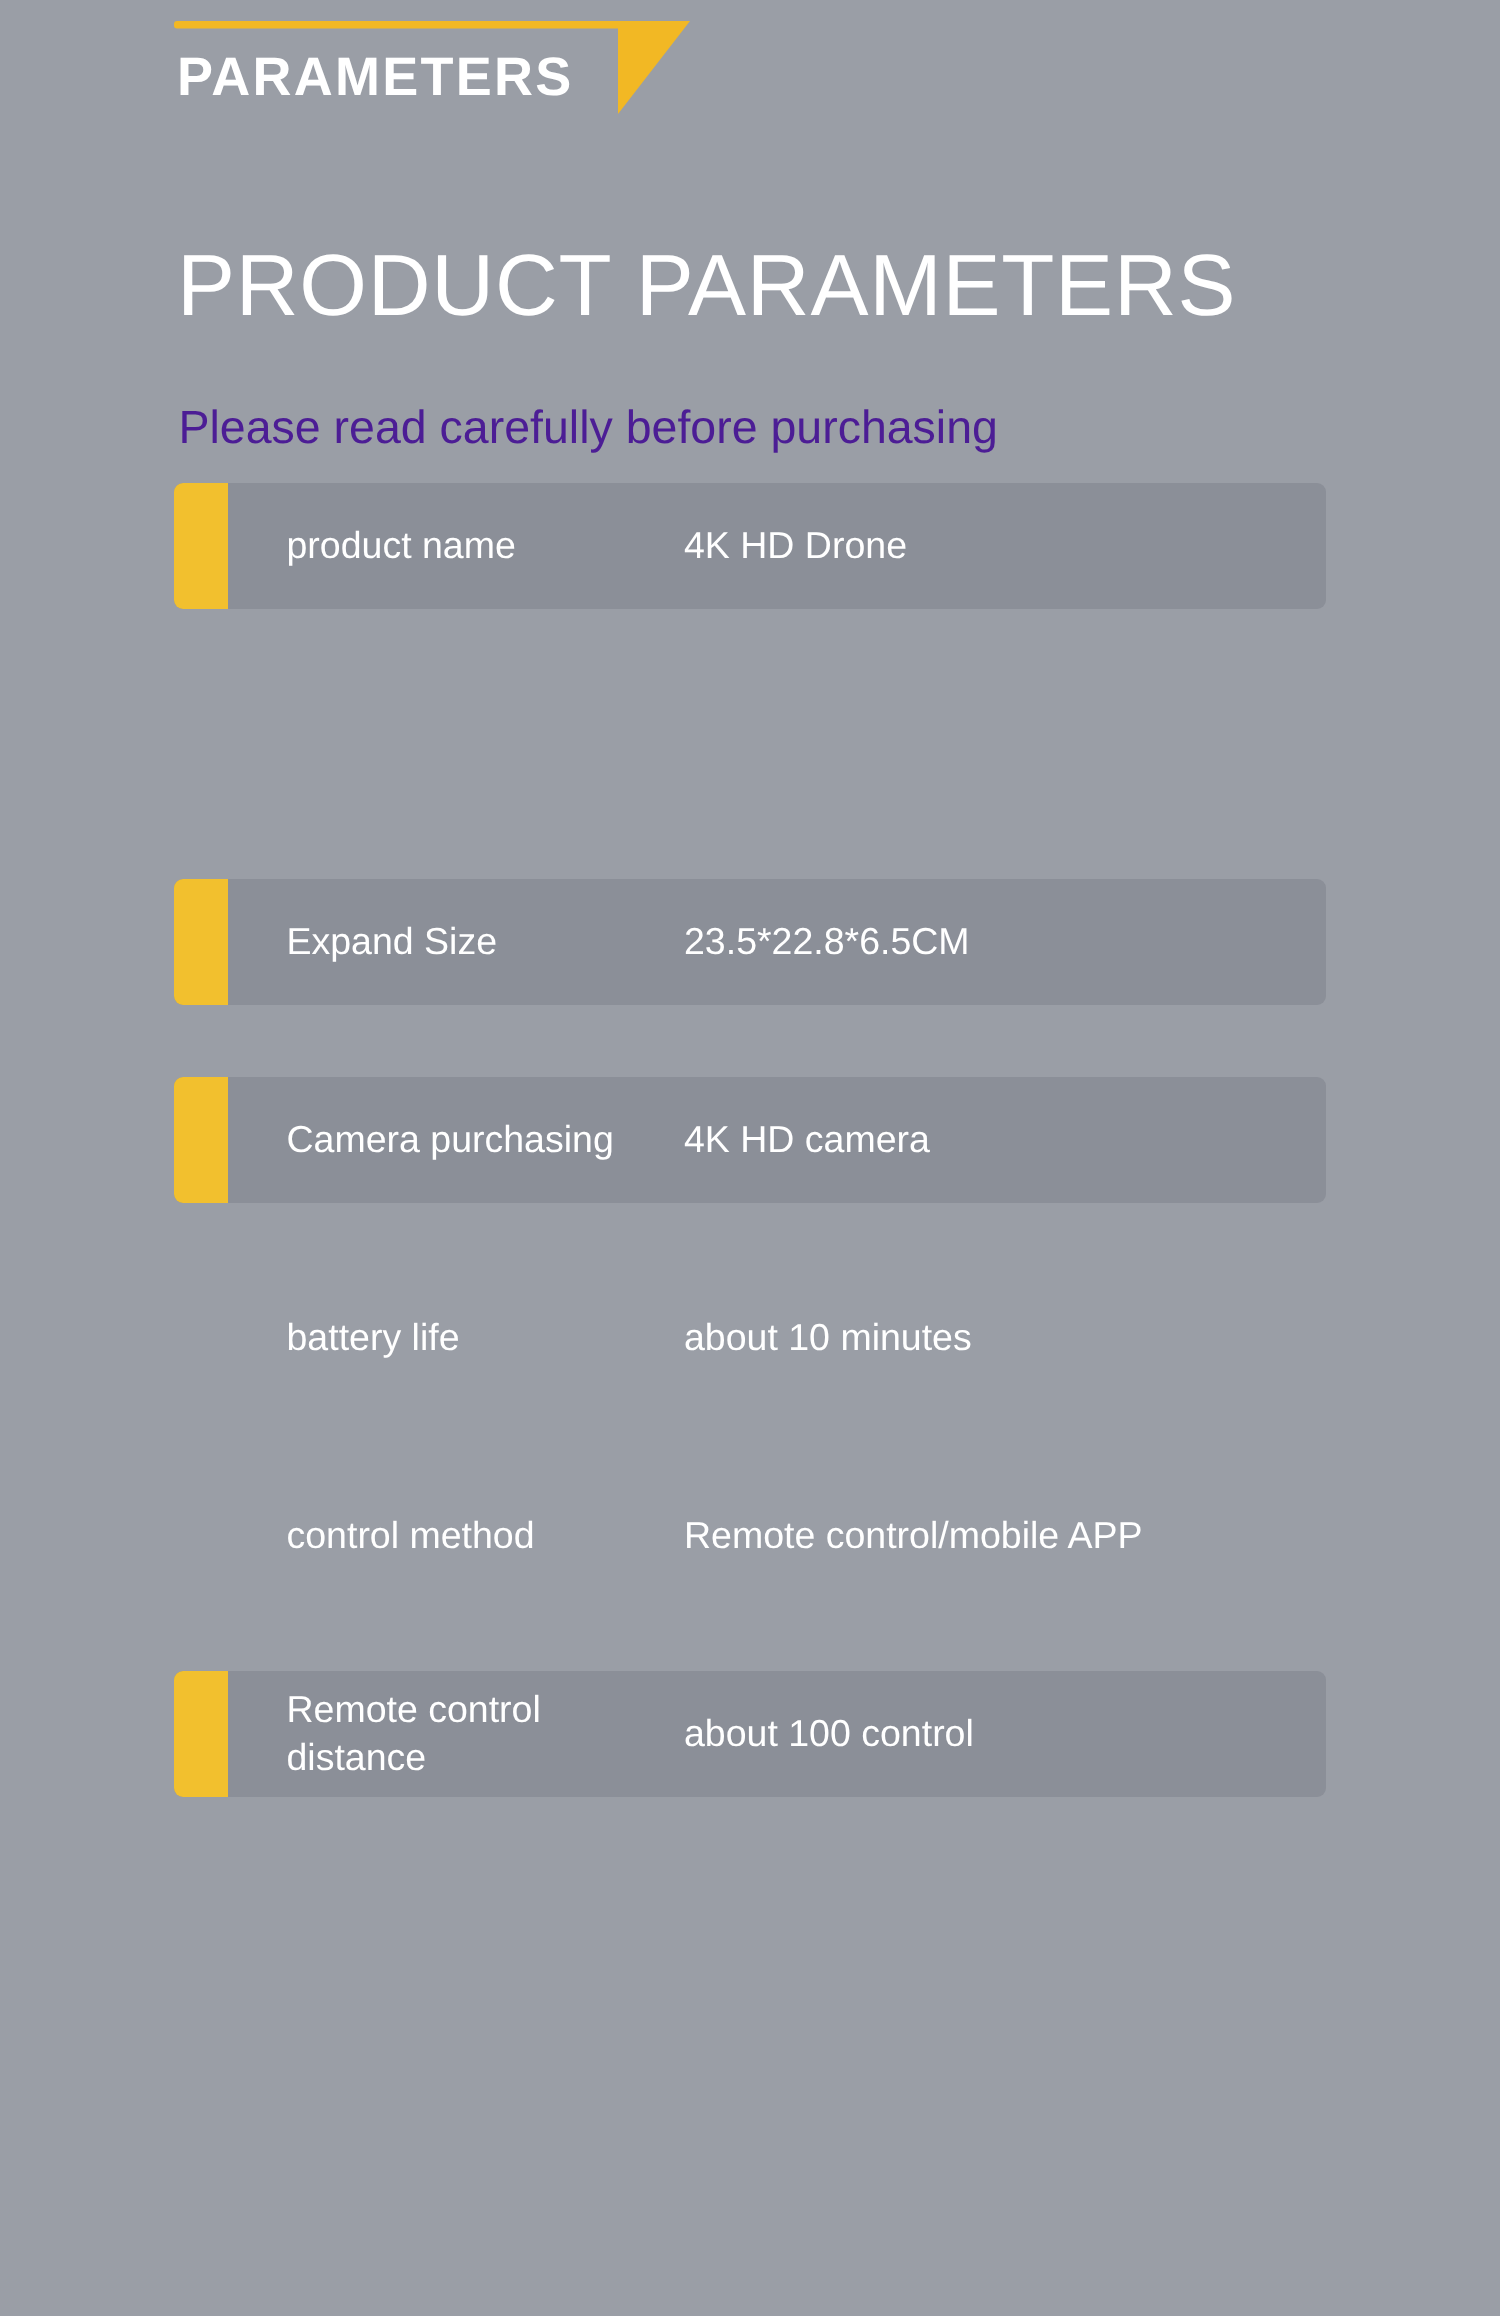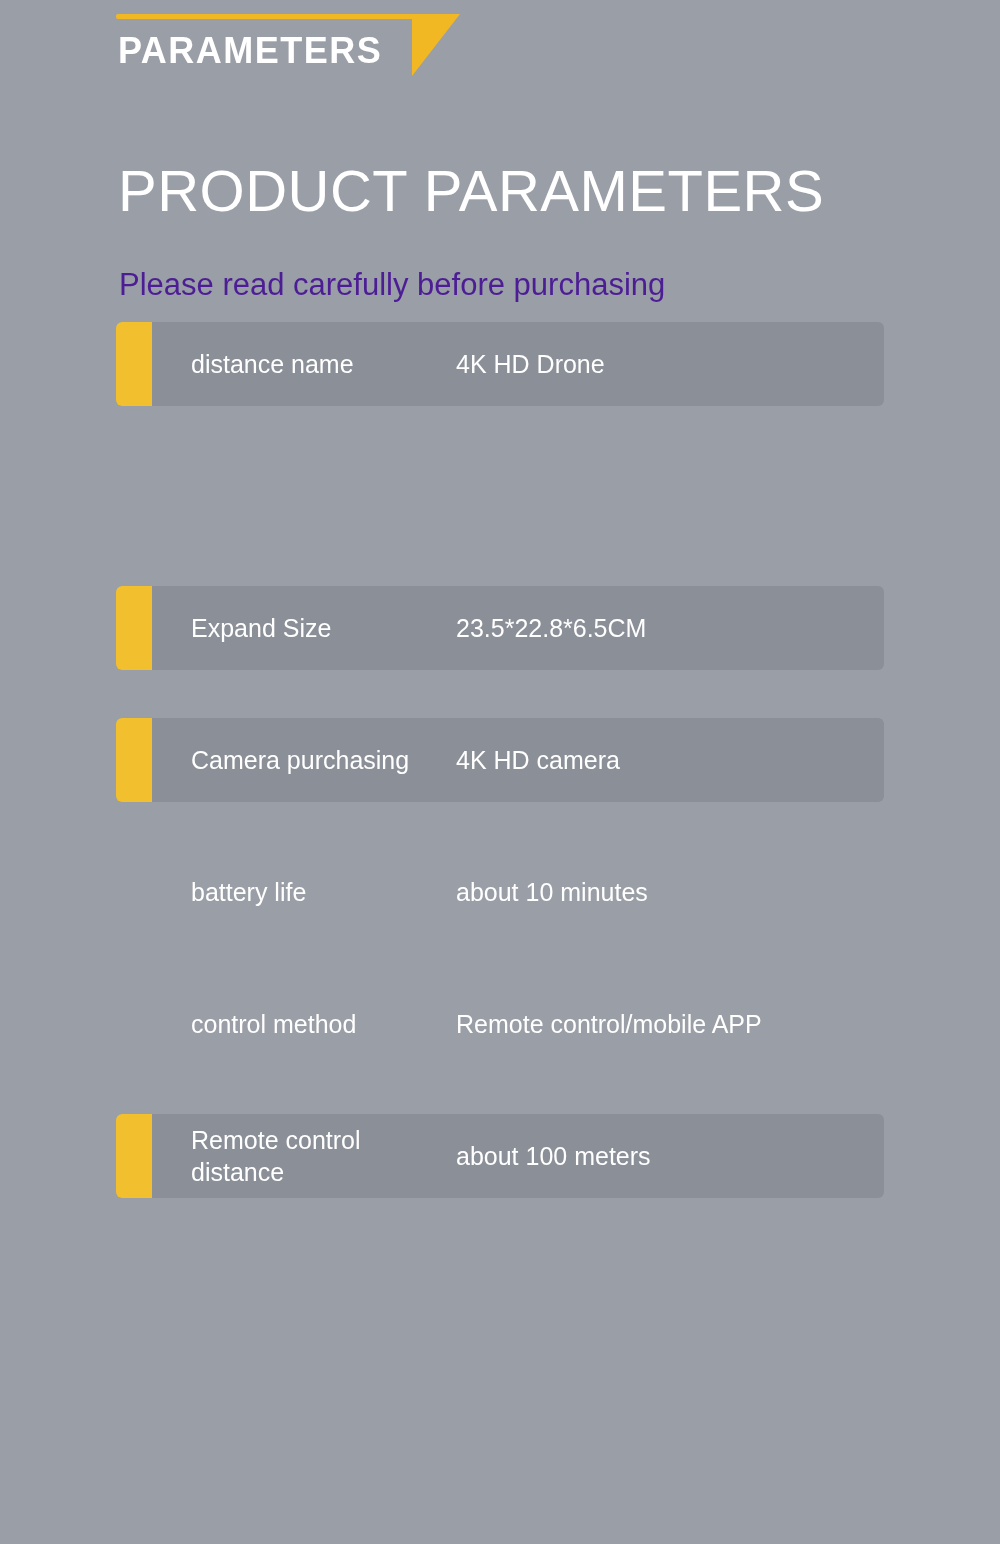--- a/index.html
+++ b/index.html
@@ -145,21 +145,21 @@
 </div>
 
 <h1 class="page-title">PRODUCT PARAMETERS</h1>
 <p class="page-subtitle">Please read carefully before purchasing</p>
 
 <div class="spec-table" id="spec-table">
     <div class="spec-row highlight">
       <div class="row-bg"></div>
       <div class="row-accent"></div>
       <div class="row-inner">
-        <div class="spec-label">distance name</div>
+        <div class="spec-label">product name</div>
         <div class="spec-value">4K HD Drone</div>
       </div>
     </div>
     <div class="spec-row">
       <div class="row-bg"></div>
       <div class="row-accent"></div>
     </div>
     <div class="spec-row highlight">
       <div class="row-bg"></div>
       <div class="row-accent"></div>
@@ -190,16 +190,16 @@
       <div class="row-inner">
         <div class="spec-label">control method</div>
         <div class="spec-value">Remote control/mobile APP</div>
       </div>
     </div>
     <div class="spec-row highlight">
       <div class="row-bg"></div>
       <div class="row-accent"></div>
       <div class="row-inner">
         <div class="spec-label">Remote control distance</div>
-        <div class="spec-value">about 100 meters</div>
+        <div class="spec-value">about 100 control</div>
       </div>
     </div>
   </div>
 
 </body></html>

